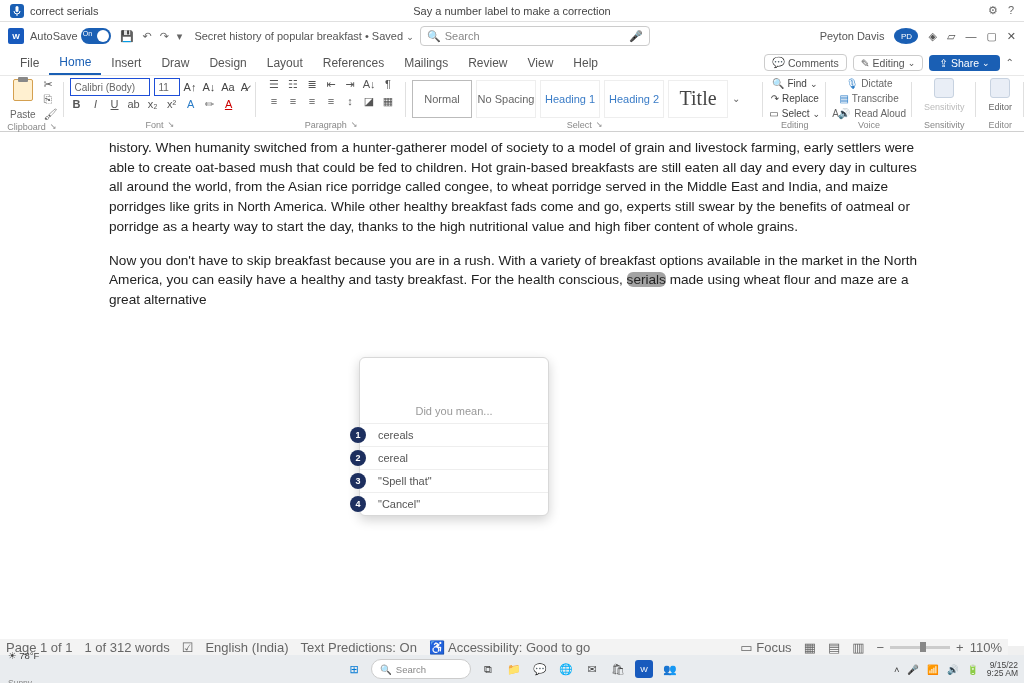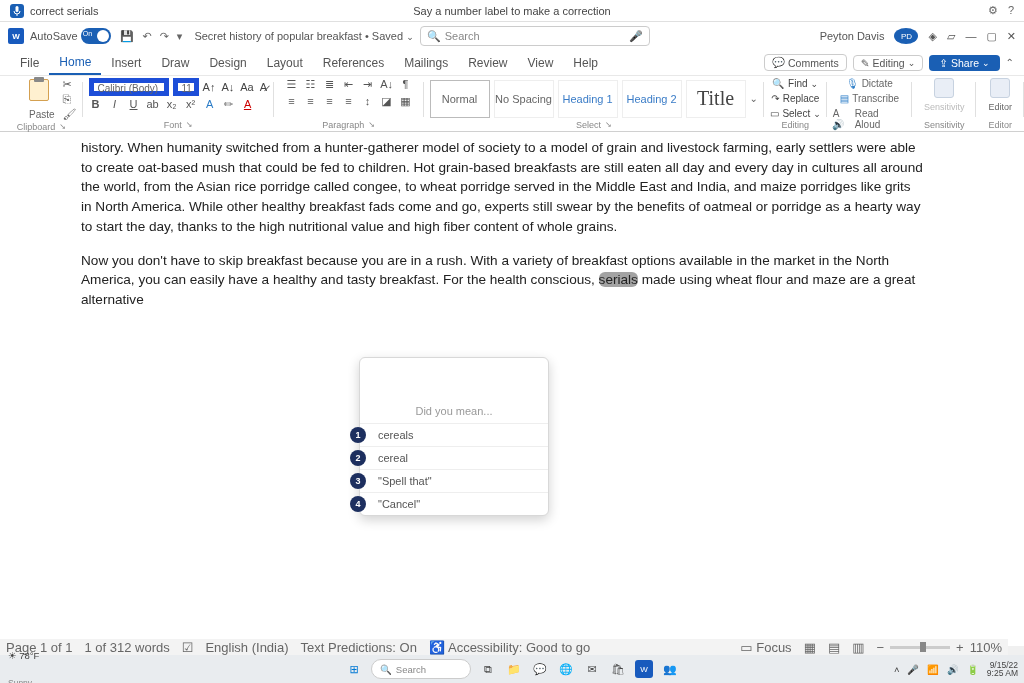--- a/index.html
+++ b/index.html
@@ -40,26 +40,26 @@
     .chev { font-size:9px;}
 
     
     .ribbon { height: 56px; background:#fff; border-bottom:1px solid #d0d0d0; display:flex; font-size:9px; color:#666;}
     .group { border-right: none; padding: 2px 6px 1px; display:flex; flex-direction:column; justify-content:space-between; position:relative;}
     .group::after { content:''; position:absolute; right:0; top:6px; bottom:14px; width:1px; background:#e0e0e0;}
     .group .body { display:flex; gap:4px; align-items:center; flex:1;}
     .group .label { text-align:center; font-size:9px; color:#888; display:flex; justify-content:center; gap:4px; padding-top:1px;}
     .group .launcher { font-size:8px;}
 
-    .paste-big { display:flex; flex-direction:column; align-items:flex-start; gap:8px; padding:0 4px;margin-left:19px;}
+    .paste-big { display:flex; flex-direction:column; align-items:center; gap:8px; padding:0 4px;}
     .paste-ic { width:20px;height:22px; background:#fff0d0; border:1px solid #d4a050; border-radius:2px; position:relative;}
     .paste-ic::after { content:''; position:absolute; top:-3px; left:4px; right:4px; height:5px; background:#888; border-radius:1px;}
     .mini-col { display:flex; flex-direction:column; gap:2px; font-size:11px; color:#555;}
 
-    .font-box { border:5px solid #1d4ed8; height:18px; padding:0 4px; font-size:10px; display:flex;background:#fff;}
+    .font-box { border:1px solid #1d4ed8; height:18px; padding:0 4px; font-size:10px; display:flex;align-items:center; background:#fff;}
     .font-name { width:80px;}
     .font-size { width:26px; margin-left:2px;}
     .f-btn { font-size:11px; color:#444; padding:0 2px;}
 
     .para-body { display:flex; flex-direction:column; gap:2px;}
     .row-icons { display:flex; gap:5px; font-size:11px; color:#555;}
     .row-icons span { min-width:14px; text-align:center;}
 
     .styles-body { display:flex; gap:6px; align-items:center;}
     .style-tile { width:60px; height:38px; border:1px solid #eee; display:flex; align-items:center; justify-content:center; font-size:11px; color:#666;}
@@ -71,21 +71,21 @@
     .editing-body div { display:flex; align-items:center; gap:3px;}
 
     .voice-body { display:flex; flex-direction:column; gap:1px; font-size:10px; align-items:flex-start;}
     .voice-body div { display:flex; align-items:center; gap:3px;}
 
     .sens-body, .editor-body { display:flex; flex-direction:column; align-items:center; gap:2px; padding:0 6px;}
     .tile-ic { width:20px;height:20px; background:#e9eef6; border:1px solid #c7d2e0; border-radius:3px;}
 
     
     .doc-area { position:absolute; left:0; right:0; top:132px; bottom:37px; background:#ffffff; overflow:hidden;}
-    .page-content { padding: 6px 100px 0 81px; font-size: 13.6px; line-height:1.45; color:#222;}
+    .page-content { padding: 6px 100px 0 109px; font-size: 13.6px; line-height:1.45; color:#222;}
     .page-content p { margin-bottom: 14px;}
     .hl { background:#a3a3a3;border-radius:6px;}
 
     
     .popup { position:absolute; left:359px; top:357px; width:190px; background:#fff; border:1px solid #d8d8d8; border-radius:6px; box-shadow:0 4px 12px rgba(0,0,0,.18); font-size:11px;}
     .popup .hdr { padding:6px 0; text-align:center; color:#999;margin-top:41px; }
     .popup .opt { padding:5px 18px; border-top:1px solid #eee; color:#555; position:relative;}
     .popup .badge { position:absolute; left:-10px; top:3px; width:16px;height:16px; border-radius:50%; background:#1d2f5f; color:#fff; font-size:9px; display:flex;align-items:center;justify-content:center; font-weight:bold;}
 
     

